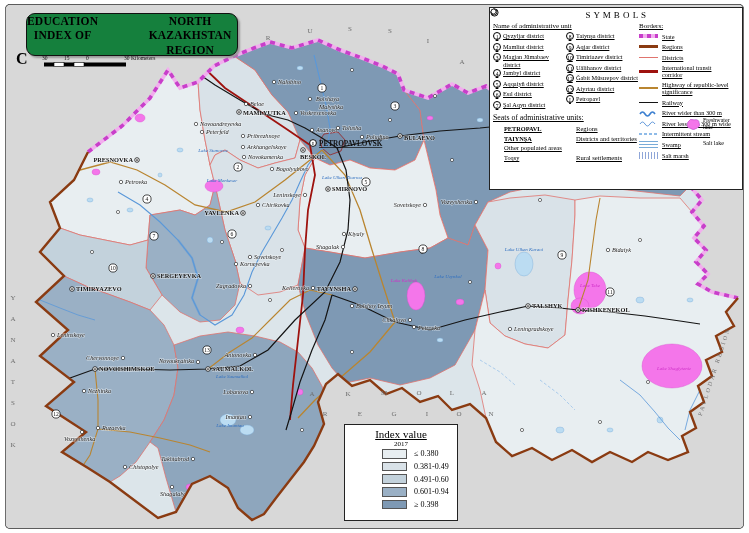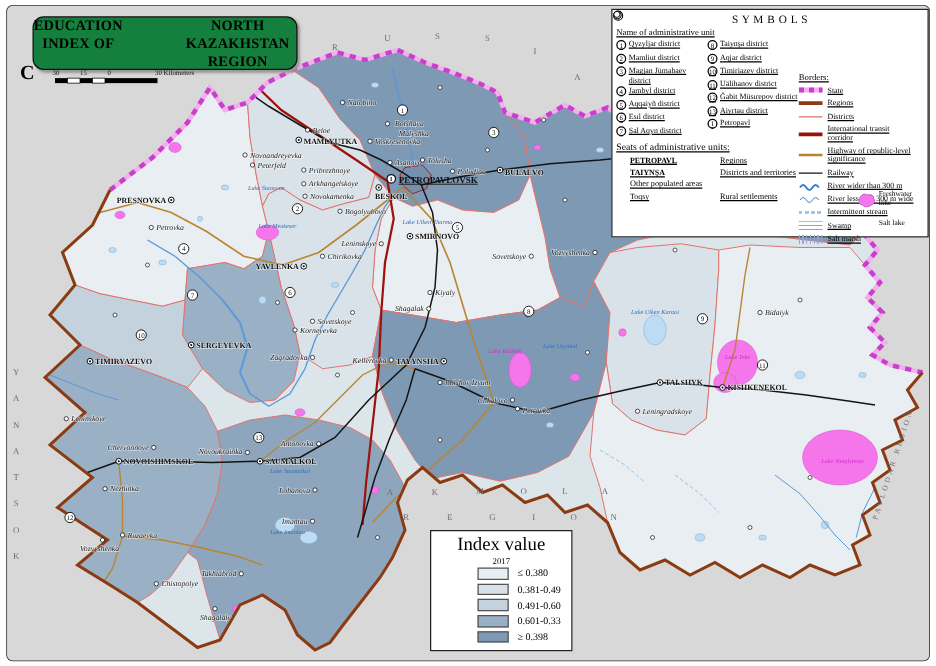--- a/index.html
+++ b/index.html
@@ -12,21 +12,21 @@
     display:flex;flex-direction:row;justify-content:center;text-align:center;
     font-size:11.5px;font-weight:bold;letter-spacing:.2px;line-height:1.25;gap:45px;}
   .north{position:absolute;left:16px;top:50px;font-size:16px;font-weight:bold;}
   .scalebar{position:absolute;left:40px;top:54px;width:130px;height:20px;}
   
   .symbols{position:absolute;left:489px;top:7px;width:254px;height:183px;background:#fff;
     border:1.2px solid #222;font-size:6.6px;line-height:1.15;box-sizing:border-box;padding:2px 3px;}
   .sym-title{text-align:center;font-size:9px;letter-spacing:.05em;margin-bottom:1px;}
   .sym-cols{display:flex;text-decoration:underline;}
   .sym-left{width:146px;flex:0 0 146px;}
-  .sym-right{width:102px;flex:1;position:relative;margin-top:36px;}
+  .sym-right{width:102px;flex:1;position:relative;}
   .sym-h{font-size:7px;margin:1px 0 2px 0;}
   .adm-grid{display:flex;}
   .adm-col{width:73px;flex:0 0 73px;}
   .adm-item{display:flex;margin-bottom:1.5px;min-height:9px;}
   .num{width:8px;height:8px;flex:0 0 8px;border:0.9px solid #000;border-radius:50%;
     font-size:5.5px;text-align:center;line-height:8px;margin-right:2px;box-sizing:border-box;background:#fff;}
   .adm-label{font-size:6.3px;}
   .seats-h{font-size:7.8px;margin-top:3px;}
   .seat-row{display:flex;margin:2px 0;}
   .seat-sym{width:11px;flex:0 0 11px;}
@@ -47,21 +47,21 @@
   .sw-stream{height:1.6px;background:repeating-linear-gradient(90deg,#8fbbe8 0 3px,rgba(0,0,0,0) 3px 5px);}
   .sw-swamp{height:7px;background:repeating-linear-gradient(180deg,#78abd8 0 1px,rgba(0,0,0,0) 1px 3px);}
   .sw-saltmarsh{height:7px;background:repeating-linear-gradient(90deg,#8fa6d8 0 1px,rgba(0,0,0,0) 1px 3px);}
   .lakes{position:absolute;right:0;top:96px;width:54px;}
   .lake-item{display:flex;align-items:center;margin-bottom:6px;}
   .lake-blob{width:16px;height:13px;flex:0 0 16px;margin-right:2px;}
   .lake-label{font-size:6px;}
   
   .ilegend{position:absolute;left:344px;top:424px;width:114px;height:97px;background:#fff;
     border:1.3px solid #222;box-sizing:border-box;}
-  .il-title{text-align:center;font-size:15px;margin-top:3px;}
+  .il-title{text-align:center;font-size:11px;margin-top:3px;text-decoration:underline;}
   .il-year{text-align:center;font-size:7px;margin-bottom:1px;}
   .il-row{display:flex;align-items:center;margin:0 0 3.2px 10px;padding-left:27px;}
   .il-sw{width:25px;height:9.5px;border:0.9px solid #555;margin-right:7px;box-sizing:border-box;}
   .il-label{font-size:8px;}
   
   text{font-family:"Liberation Serif","DejaVu Serif",serif;}
   .t-city{font-size:7.2px;font-weight:bold;text-decoration:underline;fill:#111;}
   .t-seat{font-size:6.3px;font-weight:bold;fill:#111;paint-order:stroke;stroke:rgba(255,255,255,.6);stroke-width:1px;}
   .t-vil{font-size:6.2px;font-style:italic;fill:#1a1a1a;paint-order:stroke;stroke:rgba(255,255,255,.55);stroke-width:1px;}
   .t-lake-fresh{font-size:5px;font-style:italic;fill:#2f6fc0;}
@@ -749,21 +749,21 @@
         <div class="il-row">
           <span class="il-sw" style="background: rgb(217, 226, 232);"></span>
           <span class="il-label">0.381-0.49</span>
         </div>
         <div class="il-row">
           <span class="il-sw" style="background: rgb(195, 210, 220);"></span>
           <span class="il-label">0.491-0.60</span>
         </div>
         <div class="il-row">
           <span class="il-sw" style="background: rgb(154, 176, 197);"></span>
-          <span class="il-label">0.601-0.33</span>
+          <span class="il-label">0.601-0.94</span>
         </div>
         <div class="il-row">
           <span class="il-sw" style="background: rgb(126, 153, 180);"></span>
           <span class="il-label">≥ 0.398</span>
         </div>
       </div>
 </div>
 
 </div>
 

